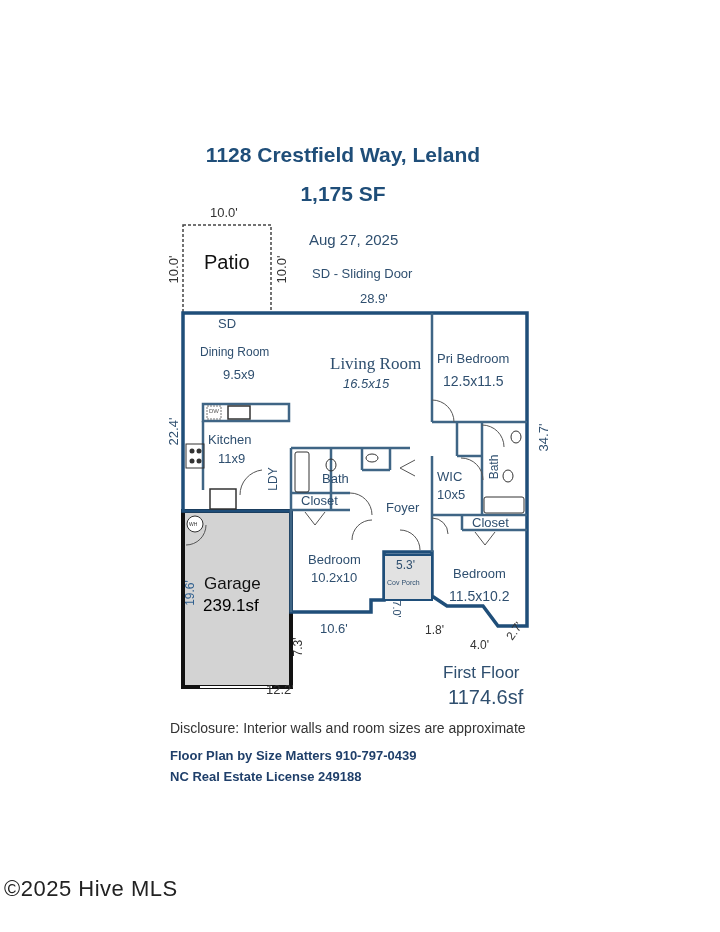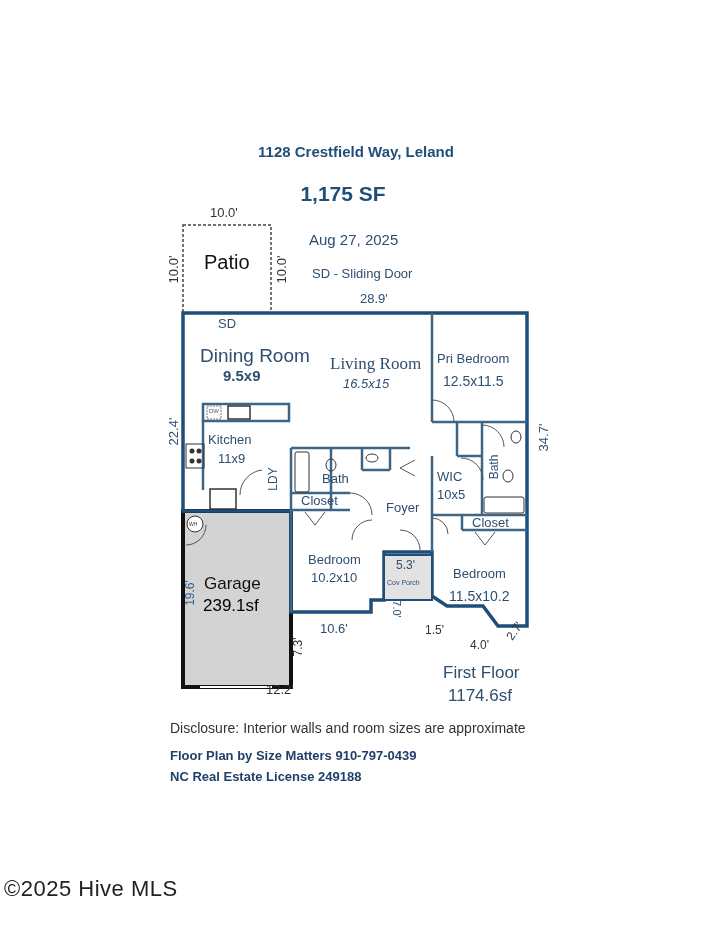--- a/index.html
+++ b/index.html
@@ -1,18 +1,18 @@
 <!DOCTYPE html>
 <html><head>
 <meta charset="utf-8">
 <style>
   html, body { margin:0; padding:0; background:#ffffff; }
   body { width:720px; height:932px; position:relative; overflow:hidden; font-family:"Liberation Sans", sans-serif; }
   .title { position:absolute; left:0; width:686px; text-align:center; color:#1f4e79; font-weight:bold; }
-  #t1 { top:143px; font-size:15px;padding-left:13px; }
+  #t1 { top:143px; font-size:21px; }
   #t2 { top:182px; font-size:21px; }
   .txt { position:absolute; color:#2f4f6f; white-space:nowrap; }
   svg { position:absolute; left:0; top:0; }
   .disc { position:absolute; left:170px; top:720px; font-size:14px; color:#333; }
   .credit { position:absolute; left:170px; font-size:13px; font-weight:bold; color:#1f3f6a; }
   .wm { position:absolute; left:4px; top:876px; font-size:22px; color:#222; letter-spacing:0.5px; }
 </style>
 </head>
 <body>
 
@@ -88,22 +88,22 @@
 <div class="txt" style="left:210px;top:205px;font-size:13px;color:#333;">10.0'</div>
 <div class="txt" style="left:204px;top:251px;font-size:20px;color:#111;">Patio</div>
 <div class="txt" style="left:160px;top:262px;font-size:13px;color:#333;transform:rotate(-90deg);">10.0'</div>
 <div class="txt" style="left:268px;top:262px;font-size:13px;color:#333;transform:rotate(-90deg);">10.0'</div>
 
 <div class="txt" style="left:309px;top:231px;font-size:15px;">Aug 27, 2025</div>
 <div class="txt" style="left:312px;top:266px;font-size:13px;">SD - Sliding Door</div>
 <div class="txt" style="left:360px;top:291px;font-size:13px;">28.9'</div>
 
 <div class="txt" style="left:218px;top:316px;font-size:13px;">SD</div>
-<div class="txt" style="left:200px;top:345px;font-size:19px;">Dining Room</div>
-<div class="txt" style="left:223px;top:367px;font-size:15px;font-weight:bold;">9.5x9</div>
+<div class="txt" style="left:200px;top:345px;font-size:12px;">Dining Room</div>
+<div class="txt" style="left:223px;top:367px;font-size:13px;">9.5x9</div>
 <div class="txt" style="left:330px;top:354px;font-size:17px;font-family:Liberation Serif, serif;">Living Room</div>
 <div class="txt" style="left:343px;top:376px;font-size:13px;font-style:italic;">16.5x15</div>
 <div class="txt" style="left:437px;top:351px;font-size:13px;">Pri Bedroom</div>
 <div class="txt" style="left:443px;top:373px;font-size:14px;">12.5x11.5</div>
 
 <div class="txt" style="left:160px;top:424px;font-size:13px;transform:rotate(-90deg);">22.4'</div>
 <div class="txt" style="left:530px;top:430px;font-size:13px;transform:rotate(-90deg);">34.7'</div>
 
 <div class="txt" style="left:209px;top:408px;font-size:6px;color:#555;">DW</div>
 <div class="txt" style="left:208px;top:432px;font-size:13px;">Kitchen</div>
@@ -127,24 +127,24 @@
 <div class="txt" style="left:308px;top:552px;font-size:13px;">Bedroom</div>
 <div class="txt" style="left:311px;top:570px;font-size:13px;">10.2x10</div>
 <div class="txt" style="left:320px;top:621px;font-size:13px;">10.6'</div>
 
 <div class="txt" style="left:396px;top:558px;font-size:12px;">5.3'</div>
 <div class="txt" style="left:387px;top:579px;font-size:7px;">Cov Porch</div>
 <div class="txt" style="left:388px;top:603px;font-size:11px;transform:rotate(90deg);">7.0'</div>
 
 <div class="txt" style="left:453px;top:566px;font-size:13px;">Bedroom</div>
 <div class="txt" style="left:449px;top:588px;font-size:14px;">11.5x10.2</div>
-<div class="txt" style="left:425px;top:623px;font-size:12px;color:#333;">1.5'</div>
+<div class="txt" style="left:425px;top:623px;font-size:12px;color:#333;">1.8'</div>
 <div class="txt" style="left:470px;top:638px;font-size:12px;color:#333;">4.0'</div>
 <div class="txt" style="left:505px;top:624px;font-size:12px;color:#333;transform:rotate(-55deg);">2.7'</div>
 
 <div class="txt" style="left:443px;top:663px;font-size:17px;">First Floor</div>
-<div class="txt" style="left:448px;top:686px;font-size:17px;">1174.6sf</div>
+<div class="txt" style="left:448px;top:686px;font-size:20px;">1174.6sf</div>
 
 <div class="disc">Disclosure: Interior walls and room sizes are approximate</div>
 <div class="credit" style="top:748px;">Floor Plan by Size Matters 910-797-0439</div>
 <div class="credit" style="top:769px;">NC Real Estate License 249188</div>
 
 <div class="wm">©2025 Hive MLS</div>
 
 </body></html>

